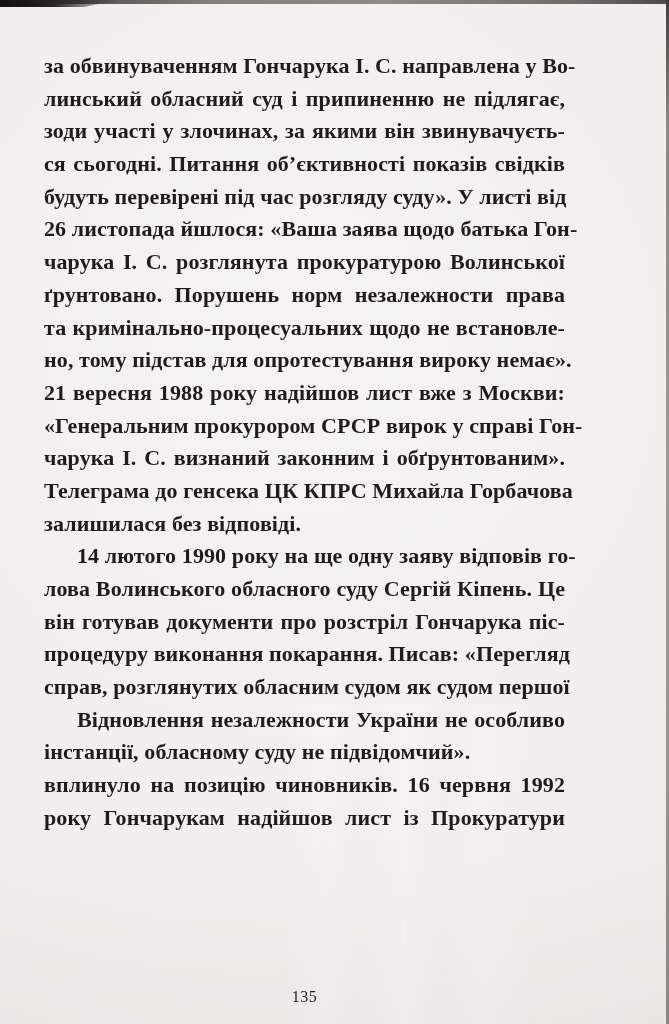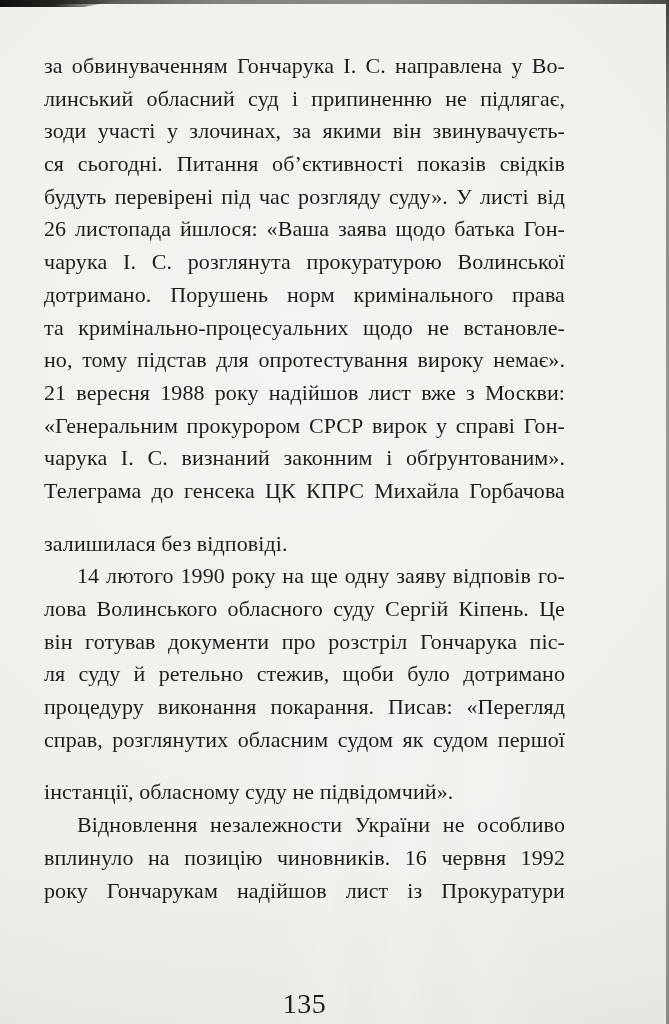--- a/index.html
+++ b/index.html
@@ -79,70 +79,69 @@
     color: var(--text_color);
     font-size: 22px;
     line-height: 32.7px;
     letter-spacing: 0.1px;
   }
   .line {
     text-align: justify;
     text-align-last: justify;
     white-space: nowrap;
     height: 32.7px;
+    font-weight: bold;
   }
   .line.para-end {
     text-align: left;
     text-align-last: left;
-    margin-top: 20px;
   }
   .line.indent {
     padding-left: 33px;
   }
   .page-number {
     position: absolute;
     left: 44px;
     top: 988px;
     width: 521px;
     text-align: center;
     color: var(--text_color);
-    font-size: 28px;
+    font-size: 16px;
     letter-spacing: 0.5px;
   }
 </style>
 </head>
 <body>
 
 <div class="page">
   <div class="streaks"></div>
 
   <div class="text-block">
       <div class="line">за обвинуваченням Гончарука І. С. направлена у Во-</div>
       <div class="line">линський обласний суд і припиненню не підлягає,</div>
       <div class="line">зоди участі у злочинах, за якими він звинувачуєть-</div>
       <div class="line">ся сьогодні. Питання об’єктивності показів свідків</div>
       <div class="line">будуть перевірені під час розгляду суду». У листі від</div>
       <div class="line">26 листопада йшлося: «Ваша заява щодо батька Гон-</div>
       <div class="line">чарука І. С. розглянута прокуратурою Волинської</div>
-      <div class="line">дотримано. Порушень норм кримінального права</div>
+      <div class="line">ґрунтовано. Порушень норм незалежности права</div>
       <div class="line">та кримінально-процесуальних щодо не встановле-</div>
       <div class="line">но, тому підстав для опротестування вироку немає».</div>
       <div class="line">21 вересня 1988 року надійшов лист вже з Москви:</div>
       <div class="line">«Генеральним прокурором СРСР вирок у справі Гон-</div>
       <div class="line">чарука І. С. визнаний законним і обґрунтованим».</div>
       <div class="line">Телеграма до генсека ЦК КПРС Михайла Горбачова</div>
       <div class="line para-end">залишилася без відповіді.</div>
       <div class="line indent">14 лютого 1990 року на ще одну заяву відповів го-</div>
       <div class="line">лова Волинського обласного суду Сергій Кіпень. Це</div>
       <div class="line">він готував документи про розстріл Гончарука піс-</div>
-      <div class="line">ля суду й ретельно стежив, щоби було дотримано</div>
       <div class="line">процедуру виконання покарання. Писав: «Перегляд</div>
       <div class="line">справ, розглянутих обласним судом як судом першої</div>
+      <div class="line indent">Відновлення незалежности України не особливо</div>
       <div class="line para-end">інстанції, обласному суду не підвідомчий».</div>
-      <div class="line indent">Відновлення незалежности України не особливо</div>
       <div class="line">вплинуло на позицію чиновників. 16 червня 1992</div>
       <div class="line">року Гончарукам надійшов лист із Прокуратури</div>
     </div>
 
   <div class="page-number">135</div>
 
   <div class="edge-top"></div>
   <div class="edge-top-left"></div>
   <div class="edge-right"></div>
 </div>

